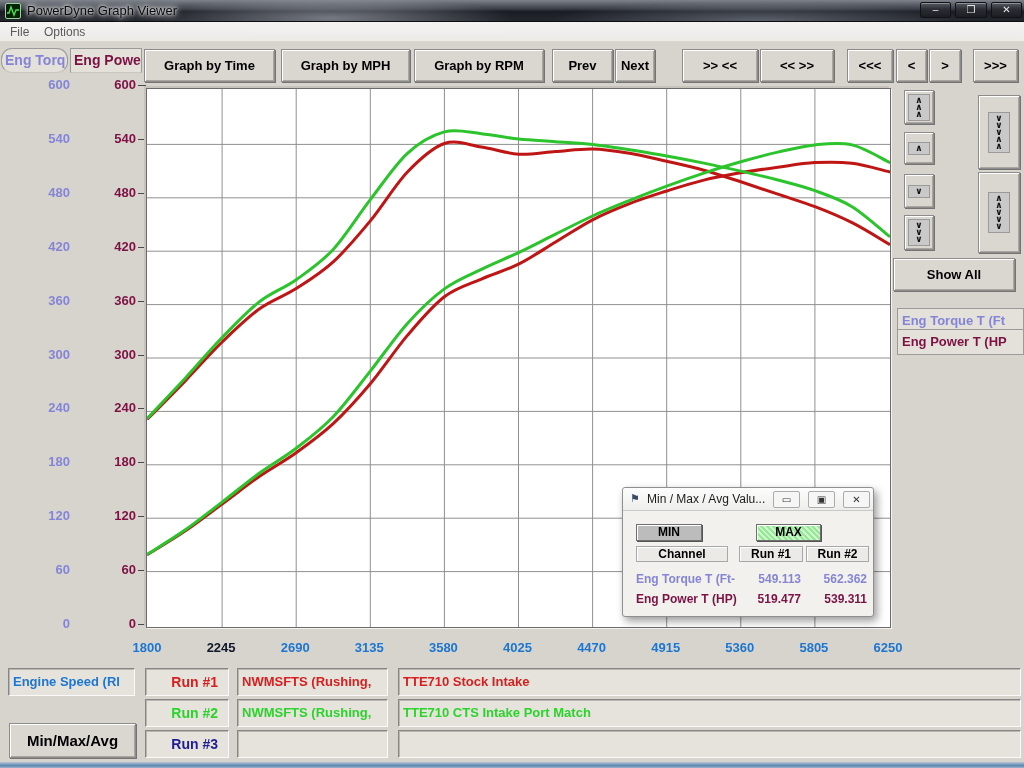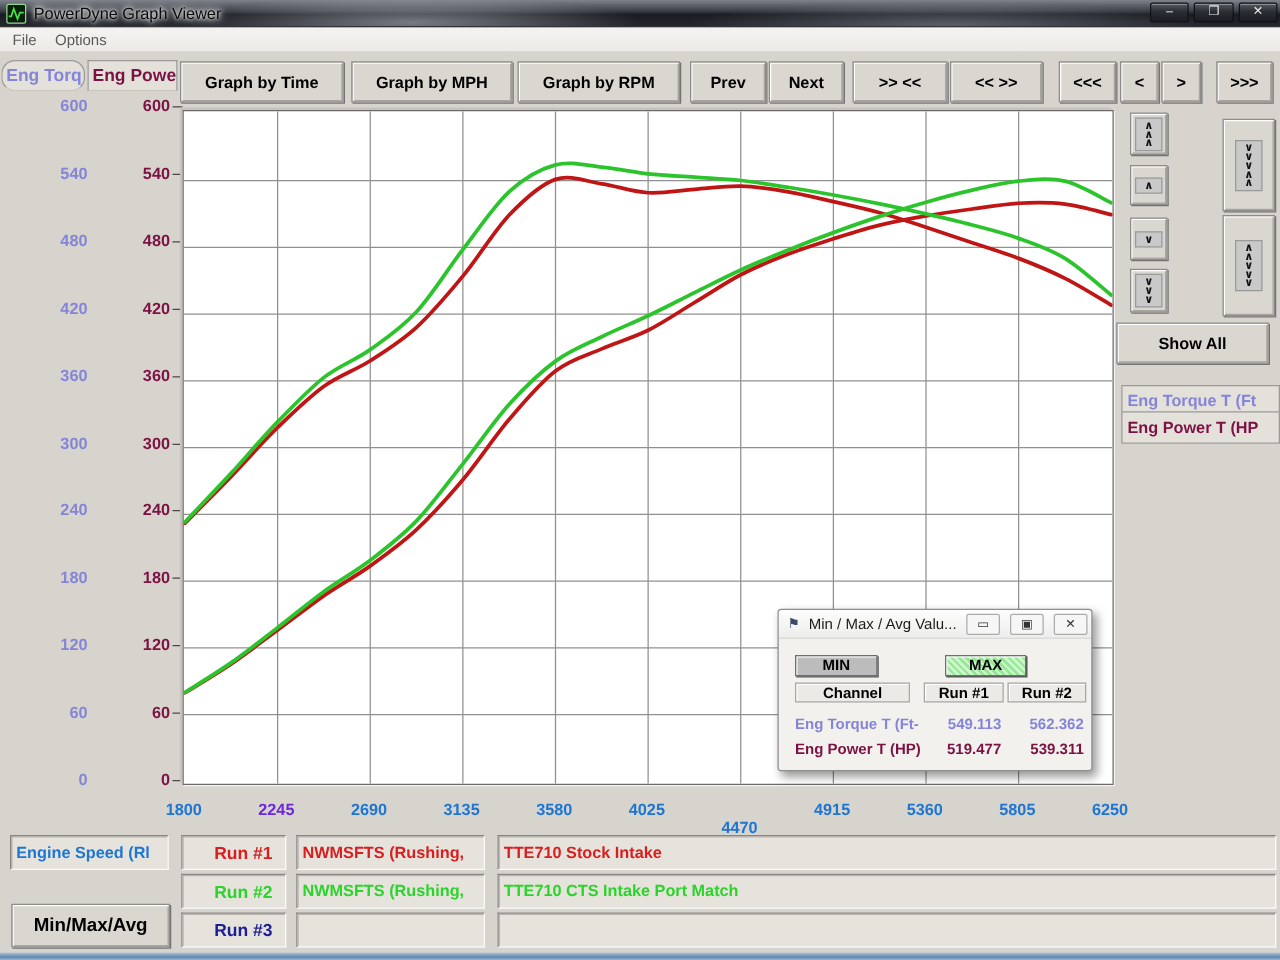--- a/index.html
+++ b/index.html
@@ -118,21 +118,21 @@
     </div>
     <div class="axis-tab" style="left:70px;top:6px;width:72px;height:25px;">
       <span id="powe-tab-text" style="color: rgb(124, 18, 68);">Eng Powe</span>
     </div>
 
     <div id="toolbar">
         <div class="btn3d" style="left: 144px; top: 7px; width: 131px; height: 33px;">Graph by Time</div>
         <div class="btn3d" style="left: 281px; top: 7px; width: 129px; height: 33px;">Graph by MPH</div>
         <div class="btn3d" style="left: 414px; top: 7px; width: 130px; height: 33px;">Graph by RPM</div>
         <div class="btn3d" style="left: 552px; top: 7px; width: 61px; height: 33px;">Prev</div>
-        <div class="btn3d" style="left: 615px; top: 7px; width: 60px; height: 33px;">Next</div>
+        <div class="btn3d" style="left: 615px; top: 7px; width: 40px; height: 33px;">Next</div>
         <div class="btn3d" style="left: 682px; top: 7px; width: 76px; height: 33px;">&gt;&gt; &lt;&lt;</div>
         <div class="btn3d" style="left: 760px; top: 7px; width: 74px; height: 33px;">&lt;&lt; &gt;&gt;</div>
         <div class="btn3d" style="left: 847px; top: 7px; width: 46px; height: 33px;">&lt;&lt;&lt;</div>
         <div class="btn3d" style="left: 896px; top: 7px; width: 31px; height: 33px;">&lt;</div>
         <div class="btn3d" style="left: 929px; top: 7px; width: 32px; height: 33px;">&gt;</div>
         <div class="btn3d" style="left: 973px; top: 7px; width: 45px; height: 33px;">&gt;&gt;&gt;</div>
       </div>
 
     <div id="yaxis">
         <div class="ylabel" style="left: 20px; top: 35px; color: rgb(133, 133, 216);">600</div>
@@ -192,26 +192,26 @@
           <line x1="0" y1="55.4" x2="743" y2="55.4" stroke="#909090" stroke-width="1"></line>
           <path d="M 1.0,329.5 C 7.2,323.3 25.6,304.9 38.0,292.1 C 50.3,279.4 62.7,265.0 75.1,253.0 C 87.5,241.0 99.9,228.9 112.2,220.0 C 124.6,211.1 136.9,207.4 149.2,199.6 C 161.5,191.7 173.8,184.2 186.2,172.9 C 198.5,161.6 210.9,146.9 223.3,131.9 C 235.7,117.0 248.1,95.9 260.4,83.0 C 272.8,70.1 285.1,58.7 297.4,54.5 C 309.7,50.4 322.0,56.3 334.4,58.1 C 346.7,59.9 359.1,64.4 371.5,65.2 C 383.9,65.9 396.3,63.4 408.6,62.5 C 421.0,61.6 433.3,59.6 445.6,59.9 C 457.9,60.1 470.2,62.2 482.6,64.3 C 494.9,66.4 507.3,69.5 519.7,72.3 C 532.1,75.1 544.5,77.8 556.8,81.2 C 569.2,84.6 581.5,88.8 593.8,92.8 C 606.1,96.8 618.4,101.1 630.8,105.2 C 643.1,109.4 655.5,113.0 667.9,117.7 C 680.3,122.4 692.7,127.5 705.0,133.7 C 717.4,139.9 735.8,151.5 742.0,155.1" fill="none" stroke="#c01515" stroke-width="3" stroke-linecap="round" stroke-linejoin="round"></path>
           <path d="M 1.0,465.2 C 7.2,461.4 25.6,450.5 38.0,442.1 C 50.3,433.7 62.7,424.1 75.1,415.0 C 87.5,406.0 99.9,396.1 112.2,387.5 C 124.6,379.0 136.9,372.5 149.2,363.7 C 161.5,354.9 173.8,346.2 186.2,334.7 C 198.5,323.2 210.9,309.5 223.3,294.8 C 235.7,280.1 248.1,260.9 260.4,246.4 C 272.8,231.9 285.1,217.2 297.4,207.8 C 309.7,198.4 322.0,195.5 334.4,190.1 C 346.7,184.6 359.1,181.4 371.5,175.2 C 383.9,169.0 396.3,160.4 408.6,153.0 C 421.0,145.6 433.3,137.2 445.6,130.8 C 457.9,124.4 470.2,119.4 482.6,114.6 C 494.9,109.8 507.3,106.0 519.7,102.0 C 532.1,98.1 544.5,94.1 556.8,91.1 C 569.2,88.0 581.5,85.9 593.8,83.7 C 606.1,81.6 618.4,79.9 630.8,78.2 C 643.1,76.5 655.5,74.3 667.9,73.6 C 680.3,73.0 692.7,72.8 705.0,74.3 C 717.4,75.8 735.8,81.3 742.0,82.7" fill="none" stroke="#c01515" stroke-width="3" stroke-linecap="round" stroke-linejoin="round"></path>
           <path d="M 1.0,328.6 C 7.2,322.1 25.6,302.8 38.0,289.5 C 50.3,276.1 62.7,261.3 75.1,248.5 C 87.5,235.8 99.9,222.6 112.2,212.9 C 124.6,203.3 136.9,199.4 149.2,190.7 C 161.5,181.9 173.8,173.8 186.2,160.4 C 198.5,147.1 210.9,126.6 223.3,110.6 C 235.7,94.6 248.1,75.6 260.4,64.3 C 272.8,53.0 285.1,46.2 297.4,42.9 C 309.7,39.7 322.0,43.5 334.4,44.7 C 346.7,45.9 359.1,48.7 371.5,50.1 C 383.9,51.4 396.3,51.8 408.6,52.7 C 421.0,53.6 433.3,54.1 445.6,55.4 C 457.9,56.7 470.2,58.8 482.6,60.7 C 494.9,62.7 507.3,64.7 519.7,67.0 C 532.1,69.2 544.5,71.6 556.8,74.1 C 569.2,76.6 581.5,79.3 593.8,82.1 C 606.1,84.9 618.4,87.7 630.8,91.0 C 643.1,94.3 655.5,97.2 667.9,101.7 C 680.3,106.1 692.7,110.1 705.0,117.7 C 717.4,125.3 735.8,142.2 742.0,147.1" fill="none" stroke="#2cc42c" stroke-width="3" stroke-linecap="round" stroke-linejoin="round"></path>
           <path d="M 1.0,464.9 C 7.2,460.9 25.6,449.8 38.0,441.1 C 50.3,432.5 62.7,422.6 75.1,413.1 C 87.5,403.6 99.9,393.2 112.2,384.2 C 124.6,375.2 136.9,368.6 149.2,359.2 C 161.5,349.8 173.8,340.6 186.2,327.7 C 198.5,314.9 210.9,297.6 223.3,282.1 C 235.7,266.5 248.1,248.1 260.4,234.4 C 272.8,220.7 285.1,208.9 297.4,199.9 C 309.7,190.9 322.0,186.4 334.4,180.4 C 346.7,174.3 359.1,169.5 371.5,163.6 C 383.9,157.8 396.3,151.2 408.6,145.1 C 421.0,139.0 433.3,132.6 445.6,127.0 C 457.9,121.3 470.2,116.4 482.6,111.4 C 494.9,106.4 507.3,101.6 519.7,97.1 C 532.1,92.5 544.5,88.2 556.8,84.1 C 569.2,80.1 581.5,76.3 593.8,72.8 C 606.1,69.2 618.4,65.9 630.8,63.1 C 643.1,60.3 655.5,57.1 667.9,55.9 C 680.3,54.7 692.7,53.1 705.0,55.9 C 717.4,58.8 735.8,70.3 742.0,73.2" fill="none" stroke="#2cc42c" stroke-width="3" stroke-linecap="round" stroke-linejoin="round"></path>
         </svg>
     </div>
 
     <div id="xaxis">
         <div class="xlabel" style="left: 117px; top: 598px; color: rgb(28, 118, 210);">1800</div>
-        <div class="xlabel" style="left: 191.1px; top: 598px; color: #6d28d9;">2245</div>
+        <div class="xlabel" style="left: 191.1px; top: 598px; color: #0f172a;">2245</div>
         <div class="xlabel" style="left: 265.2px; top: 598px; color: rgb(28, 118, 210);">2690</div>
         <div class="xlabel" style="left: 339.3px; top: 598px; color: rgb(28, 118, 210);">3135</div>
         <div class="xlabel" style="left: 413.4px; top: 598px; color: rgb(28, 118, 210);">3580</div>
         <div class="xlabel" style="left: 487.5px; top: 598px; color: rgb(28, 118, 210);">4025</div>
-        <div class="xlabel" style="left: 561.6px; top: 598px; color: rgb(28, 118, 210); margin-top: 14px;">4470</div>
+        <div class="xlabel" style="left: 561.6px; top: 598px; color: rgb(28, 118, 210);">4470</div>
         <div class="xlabel" style="left: 635.7px; top: 598px; color: rgb(28, 118, 210);">4915</div>
         <div class="xlabel" style="left: 709.8px; top: 598px; color: rgb(28, 118, 210);">5360</div>
         <div class="xlabel" style="left: 783.9px; top: 598px; color: rgb(28, 118, 210);">5805</div>
         <div class="xlabel" style="left: 858px; top: 598px; color: rgb(28, 118, 210);">6250</div>
       </div>
 
     <div id="scrollers">
         <div class="btn3d chev-btn" style="left: 904px; top: 48px; width: 30px; height: 34px;">
           <div class="chev-inner">
             <div>∧</div>

